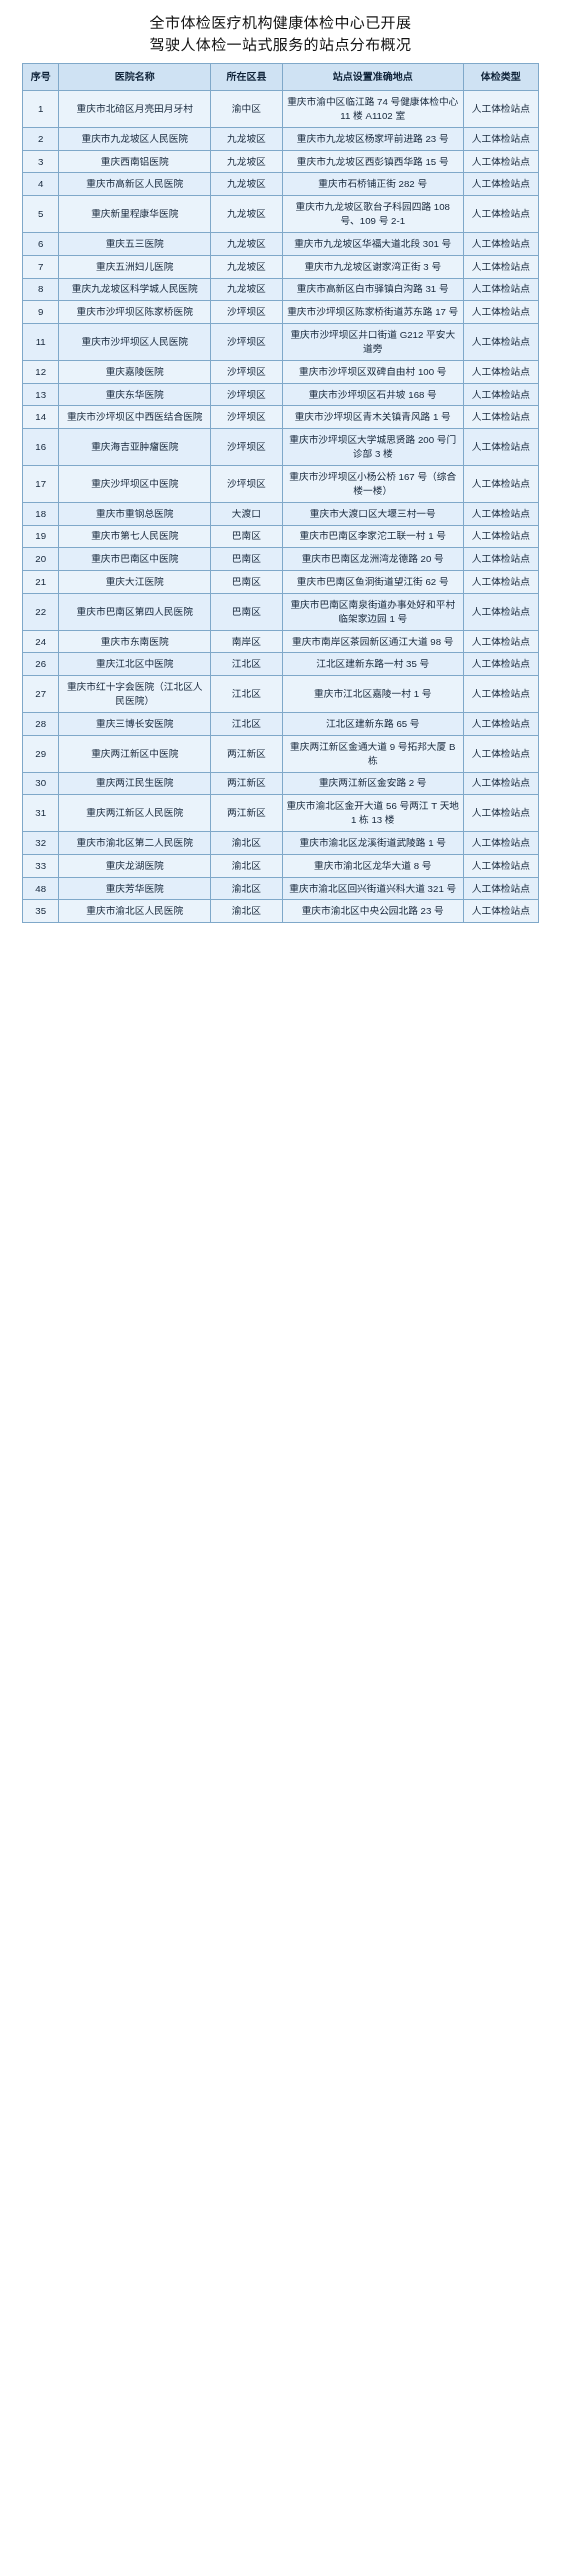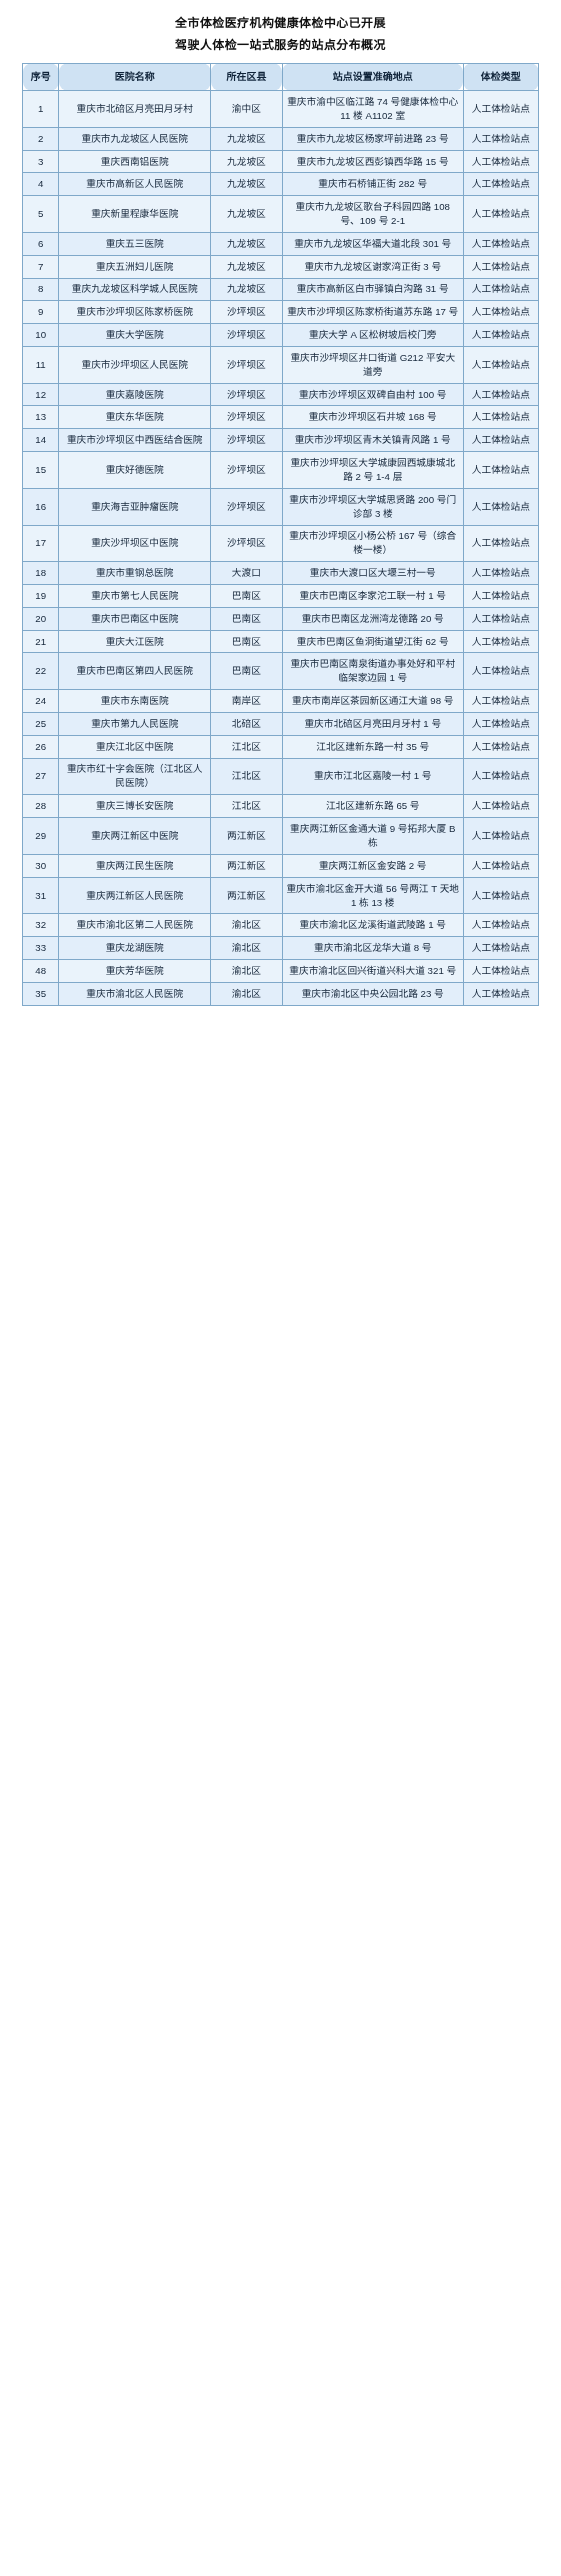--- a/index.html
+++ b/index.html
@@ -14,22 +14,22 @@
     -webkit-font-smoothing: antialiased;
   }
   .page {
     width: 561px;
     box-sizing: border-box;
     padding: 7.8px 22px 11px 22px;
     background: #ffffff;
   }
   .doc-title {
     text-align: center;
-    font-size: 12px;
-    font-weight: bold;
+    font-size: 15px;
+    font-weight: normal;
     line-height: 22px;
     color: #111111;
     letter-spacing: 0.4px;
     padding: 4.7px 0 6.2px 0;
   }
   .doc-title .line {
     display: block;
   }
   table.main {
     width: 100%;
@@ -44,21 +44,20 @@
     line-height: 14px;
     padding: 3.9px 3.1px;
     word-break: break-all;
   }
   table.main thead th {
     background: #cfe2f3;
     font-weight: bold;
     font-size: 10px;
     color: #10243a;
     padding: 6.2px 3.1px;
-    border-radius: 9px;
   }
   table.main tbody td {
     background: #eaf3fb;
     color: #15263a;
   }
   table.main tbody tr:nth-child(even) td {
     background: #e2eefa;
   }
   col.c-idx { width: 31px; }
   col.c-name { width: 129px; }
@@ -154,27 +153,20 @@
           <td class="cell-type">人工体检站点</td>
         </tr>
         <tr>
           <td class="cell-idx">9</td>
           <td class="cell-name">重庆市沙坪坝区陈家桥医院</td>
           <td class="cell-dist">沙坪坝区</td>
           <td class="cell-addr">重庆市沙坪坝区陈家桥街道苏东路 17 号</td>
           <td class="cell-type">人工体检站点</td>
         </tr>
         <tr>
-          <td class="cell-idx">10</td>
-          <td class="cell-name">重庆大学医院</td>
-          <td class="cell-dist">沙坪坝区</td>
-          <td class="cell-addr">重庆大学 A 区松树坡后校门旁</td>
-          <td class="cell-type">人工体检站点</td>
-        </tr>
-        <tr>
           <td class="cell-idx">11</td>
           <td class="cell-name">重庆市沙坪坝区人民医院</td>
           <td class="cell-dist">沙坪坝区</td>
           <td class="cell-addr">重庆市沙坪坝区井口街道 G212 平安大道旁</td>
           <td class="cell-type">人工体检站点</td>
         </tr>
         <tr>
           <td class="cell-idx">12</td>
           <td class="cell-name">重庆嘉陵医院</td>
           <td class="cell-dist">沙坪坝区</td>
@@ -186,27 +178,20 @@
           <td class="cell-name">重庆东华医院</td>
           <td class="cell-dist">沙坪坝区</td>
           <td class="cell-addr">重庆市沙坪坝区石井坡 168 号</td>
           <td class="cell-type">人工体检站点</td>
         </tr>
         <tr>
           <td class="cell-idx">14</td>
           <td class="cell-name">重庆市沙坪坝区中西医结合医院</td>
           <td class="cell-dist">沙坪坝区</td>
           <td class="cell-addr">重庆市沙坪坝区青木关镇青风路 1 号</td>
-          <td class="cell-type">人工体检站点</td>
-        </tr>
-        <tr>
-          <td class="cell-idx">15</td>
-          <td class="cell-name">重庆好德医院</td>
-          <td class="cell-dist">沙坪坝区</td>
-          <td class="cell-addr">重庆市沙坪坝区大学城康园西城康城北路 2 号 1-4 层</td>
           <td class="cell-type">人工体检站点</td>
         </tr>
         <tr>
           <td class="cell-idx">16</td>
           <td class="cell-name">重庆海吉亚肿瘤医院</td>
           <td class="cell-dist">沙坪坝区</td>
           <td class="cell-addr">重庆市沙坪坝区大学城思贤路 200 号门诊部 3 楼</td>
           <td class="cell-type">人工体检站点</td>
         </tr>
         <tr>
@@ -252,27 +237,20 @@
           <td class="cell-type">人工体检站点</td>
         </tr>
         <tr>
           <td class="cell-idx">24</td>
           <td class="cell-name">重庆市东南医院</td>
           <td class="cell-dist">南岸区</td>
           <td class="cell-addr">重庆市南岸区茶园新区通江大道 98 号</td>
           <td class="cell-type">人工体检站点</td>
         </tr>
         <tr>
-          <td class="cell-idx">25</td>
-          <td class="cell-name">重庆市第九人民医院</td>
-          <td class="cell-dist">北碚区</td>
-          <td class="cell-addr">重庆市北碚区月亮田月牙村 1 号</td>
-          <td class="cell-type">人工体检站点</td>
-        </tr>
-        <tr>
           <td class="cell-idx">26</td>
           <td class="cell-name">重庆江北区中医院</td>
           <td class="cell-dist">江北区</td>
           <td class="cell-addr">江北区建新东路一村 35 号</td>
           <td class="cell-type">人工体检站点</td>
         </tr>
         <tr>
           <td class="cell-idx">27</td>
           <td class="cell-name">重庆市红十字会医院（江北区人民医院）</td>
           <td class="cell-dist">江北区</td>

